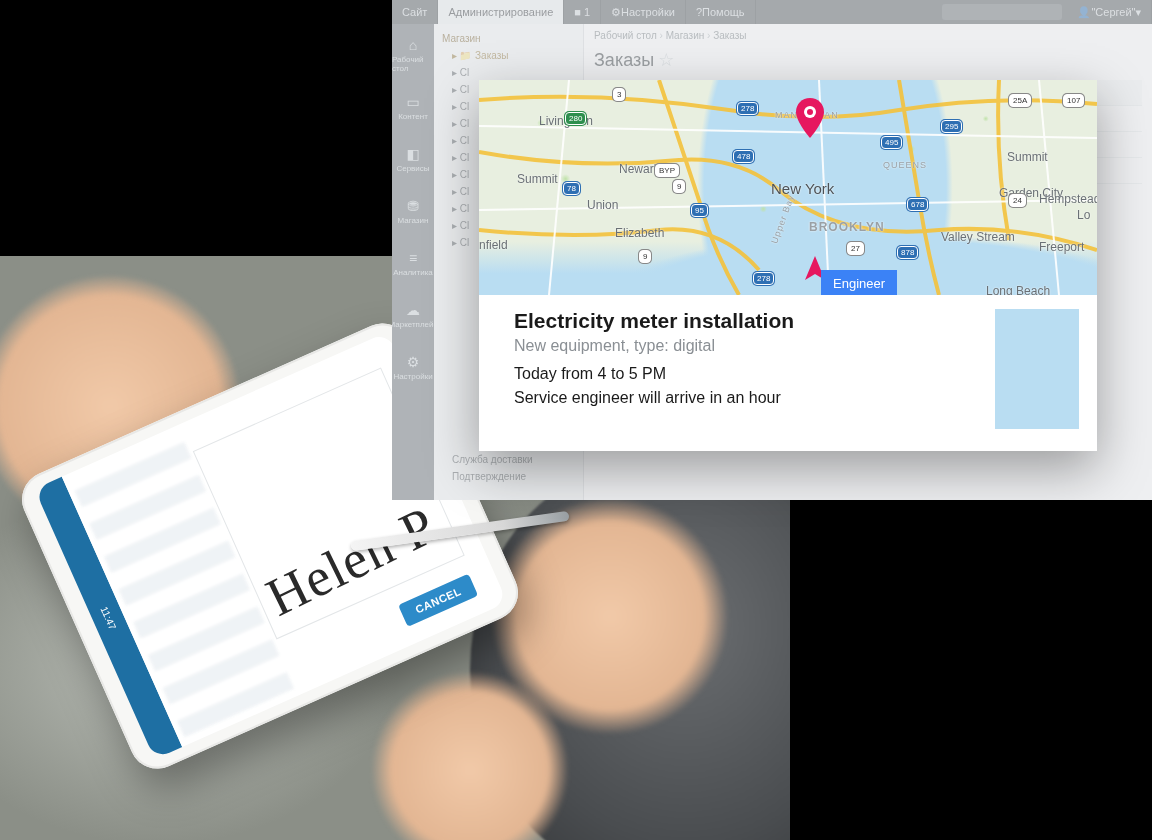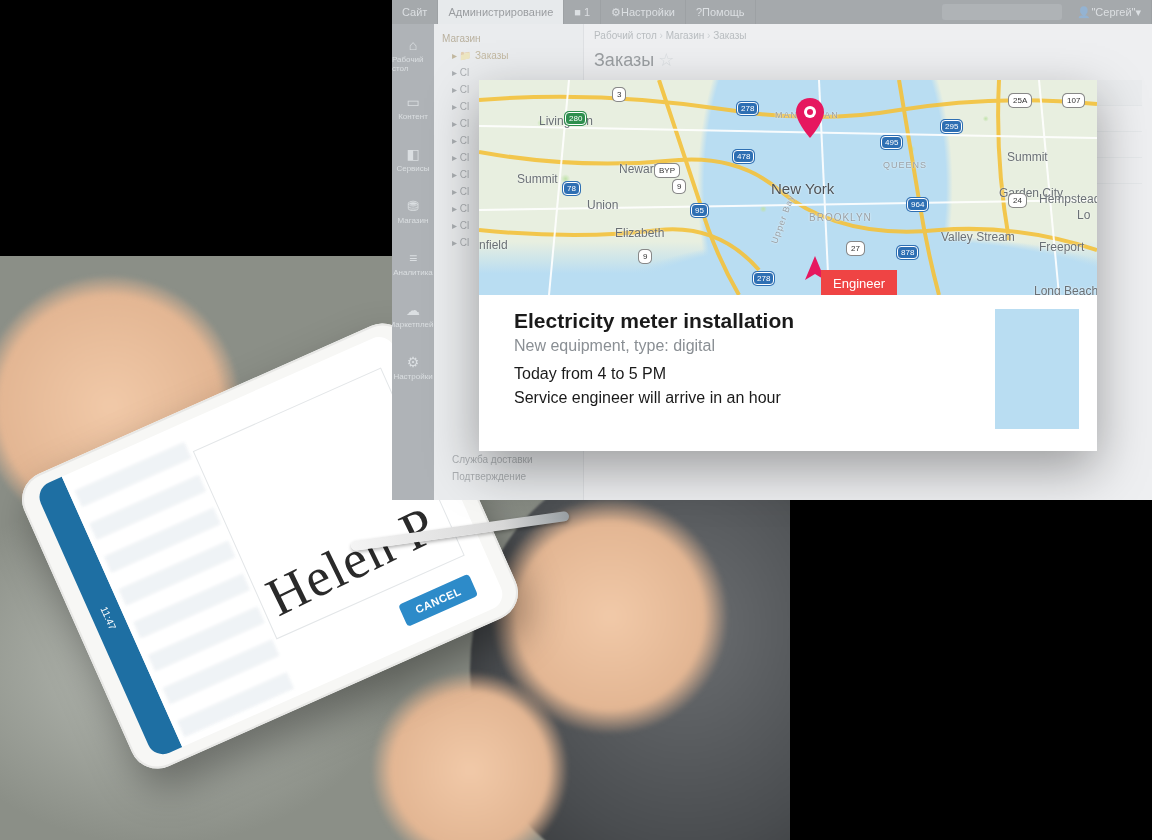--- a/index.html
+++ b/index.html
@@ -185,21 +185,21 @@
   }
   .card .map .shield.g { background:#2e8f4e; box-shadow:0 0 0 1px #2e8f4e;}
   .card .map .shield.w { background:#fff; color:#333; box-shadow:0 0 0 1px #888;}
   .card .map .pin {
     position:absolute;
   }
   .card .map .arrow {
     position:absolute;
   }
   .card .map .badge {
-    position:absolute; background:#ef4444; color:#fff;
+    position:absolute; background:#3b82f6; color:#fff;
     font-size:13px; padding:6px 12px; font-weight:500;
   }
   .card .info { padding:14px 18px 22px; display:flex; }
   .card .info .txt { flex:1;margin-left:17px; }
   .card .info h3 { font-size:21px; color:#1a1a1a; margin-bottom:4px; font-weight:bold;}
   .card .info .sub { font-size:16px; color:#8a8f94; margin-bottom:10px;}
   .card .info .line { font-size:16px; color:#1a1a1a; margin-bottom:6px;}
   .card .info .thumb {
     width:84px; height:120px; background:#b9ddf2; margin-left:12px;
   }
@@ -371,43 +371,43 @@
         <div class="city" style="left: 60px; top: 34px;">Livingston</div>
         <div class="city" style="left: 38px; top: 92px;">Summit</div>
         <div class="city" style="left: 140px; top: 82px;">Newark</div>
         <div class="city" style="left: 108px; top: 118px;">Union</div>
         <div class="city" style="left: 136px; top: 146px;">Elizabeth</div>
         <div class="city" style="left: 0px; top: 158px;">nfield</div>
         <div class="city" style="left: 108px; top: 190px; margin-top: 28px;">Linden</div>
         <div class="city" style="left: 296px; top: 30px; font-size: 9px; letter-spacing: 1px; color: rgb(154, 160, 165);">MANHATTAN</div>
         <div class="city big" style="left: 292px; top: 100px;">New York</div>
         <div class="city" style="left: 278px; top: 134px; font-size: 9px; letter-spacing: 1px; color: rgb(154, 160, 165); transform: rotate(-70deg);">Upper Bay</div>
-        <div class="city" style="left: 330px; top: 132px; font-size: 10px; letter-spacing: 1px; color: rgb(154, 160, 165);">BROOKLYN</div>
+        <div class="city" style="left: 330px; top: 140px; font-size: 12px; letter-spacing: 1px; color: rgb(154, 160, 165); font-weight: bold;">BROOKLYN</div>
         <div class="city" style="left: 404px; top: 80px; font-size: 9px; letter-spacing: 1px; color: rgb(154, 160, 165);">QUEENS</div>
         <div class="city" style="left: 462px; top: 150px;">Valley Stream</div>
         <div class="city" style="left: 528px; top: 70px;">Summit</div>
         <div class="city" style="left: 520px; top: 106px;">Garden City</div>
         <div class="city" style="left: 560px; top: 112px;">Hempstead</div>
         <div class="city" style="left: 560px; top: 160px;">Freeport</div>
         <div class="city" style="left: 598px; top: 128px;">Lo</div>
-        <div class="city" style="left: 507px; top: 204px; margin-left: 48px;">Long Beach</div>
+        <div class="city" style="left: 507px; top: 204px;">Long Beach</div>
       </div>
     <div id="map-shields">
         <div class="shield w" style="left: 134px; top: 8px;">3</div>
         <div class="shield g" style="left: 86px; top: 32px;">280</div>
         <div class="shield" style="left: 84px; top: 102px;">78</div>
         <div class="shield w" style="left: 176px; top: 84px;">BYP</div>
         <div class="shield w" style="left: 194px; top: 100px;">9</div>
         <div class="shield" style="left: 212px; top: 124px;">95</div>
         <div class="shield w" style="left: 160px; top: 170px;">9</div>
         <div class="shield" style="left: 274px; top: 192px;">278</div>
         <div class="shield" style="left: 254px; top: 70px;">478</div>
         <div class="shield" style="left: 258px; top: 22px;">278</div>
         <div class="shield" style="left: 402px; top: 56px;">495</div>
-        <div class="shield" style="left: 428px; top: 118px;">964</div>
+        <div class="shield" style="left: 428px; top: 118px;">678</div>
         <div class="shield w" style="left: 368px; top: 162px;">27</div>
         <div class="shield" style="left: 418px; top: 166px;">878</div>
         <div class="shield" style="left: 462px; top: 40px;">295</div>
         <div class="shield w" style="left: 530px; top: 14px;">25A</div>
         <div class="shield w" style="left: 584px; top: 14px;">107</div>
         <div class="shield w" style="left: 530px; top: 114px;">24</div>
       </div>
     <svg class="pin" width="30" height="42" style="left: 316px; top: 18px;" id="map-pin">
       <path d="M15 0 C7 0 1 6 1 14 C1 24 15 40 15 40 C15 40 29 24 29 14 C29 6 23 0 15 0 Z" fill="#e6175f"></path>
       <circle cx="15" cy="14" r="6" fill="#fff"></circle>

